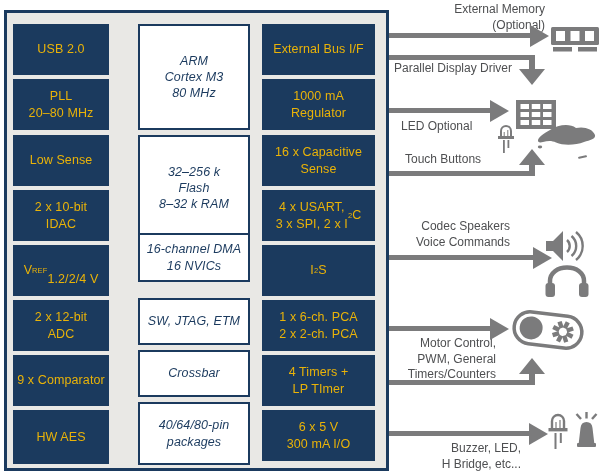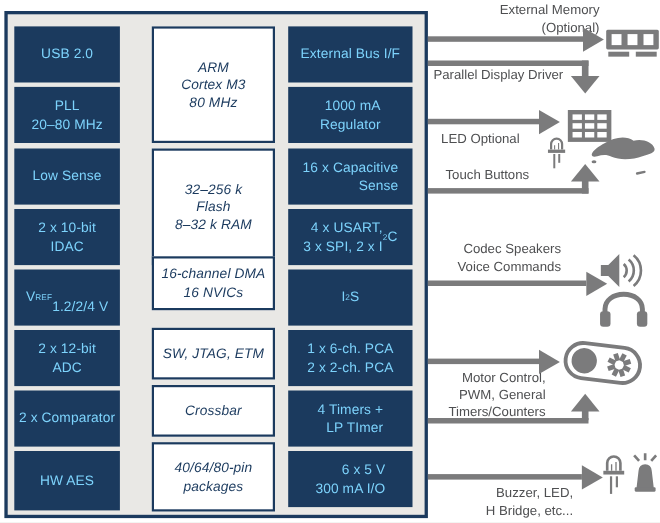--- a/index.html
+++ b/index.html
@@ -15,25 +15,25 @@
   }
   .panel{
     position:absolute;left:4px;top:10px;width:385px;height:461px;
     background:var(--panel);border:3px solid var(--navy);box-sizing:border-box;
   }
   .blk{
     position:absolute;box-sizing:border-box;
     display:flex;align-items:center;justify-content:center;text-align:center;
     font-size:12.5px;line-height:1.3;letter-spacing:0.1px;
   }
-  .navy{background:var(--navy);color:#7dd3fc;}
+  .navy{background:var(--navy);color:#eab308;}
   .white{background:#ffffff;border:2px solid var(--navy);color:var(--navy);}
   .col-l{left:13px;width:96px;}
   .col-m{left:138px;width:112px;font-style:italic;}
-  .col-r{left:262px;width:113px;text-align:right;}
+  .col-r{left:262px;width:113px;}
   sub{font-size:0.6em;vertical-align:-0.3em;text-align:right;}
   sup{font-size:0.6em;vertical-align:0.5em;}
 
   .rlabel{
     position:absolute;color:var(--label);font-size:12px;line-height:1.3;
     white-space:nowrap;
   }
   .center{text-align:right;white-space:normal;}
 
   .shaft{position:absolute;background:var(--arrow);}
@@ -53,21 +53,21 @@
 <body>
 
 <div class="panel"></div>
 
 <div class="blk navy col-l" style="top:24px;height:51px">USB 2.0</div>
 <div class="blk navy col-l" style="top:79px;height:51px">PLL<br>20–80 MHz</div>
 <div class="blk navy col-l" style="top:135px;height:51px">Low Sense</div>
 <div class="blk navy col-l" style="top:190px;height:51px">2 x 10-bit<br>IDAC</div>
 <div class="blk navy col-l" style="top:245px;height:51px">V<sub>REF</sub><br>1.2/2/4 V</div>
 <div class="blk navy col-l" style="top:300px;height:51px">2 x 12-bit<br>ADC</div>
-<div class="blk navy col-l" style="top:355px;height:51px">2 x Comparator</div>
+<div class="blk navy col-l" style="top:355px;height:51px">9 x Comparator</div>
 <div class="blk navy col-l" style="top:410px;height:54px">HW AES</div>
 
 <div class="blk white col-m" style="top:24px;height:106px">ARM<br>Cortex M3<br>80 MHz</div>
 <div class="blk white col-m" style="top:135px;height:106px">32–256 k<br>Flash<br>8–32 k RAM</div>
 <div class="blk white col-m" style="top:233px;height:49px">16-channel DMA<br>16 NVICs</div>
 <div class="blk white col-m" style="top:298px;height:47px">SW, JTAG, ETM</div>
 <div class="blk white col-m" style="top:350px;height:47px">Crossbar</div>
 <div class="blk white col-m" style="top:402px;height:63px">40/64/80-pin<br>packages</div>
 
 <div class="blk navy col-r" style="top:24px;height:51px">External Bus I/F</div>

